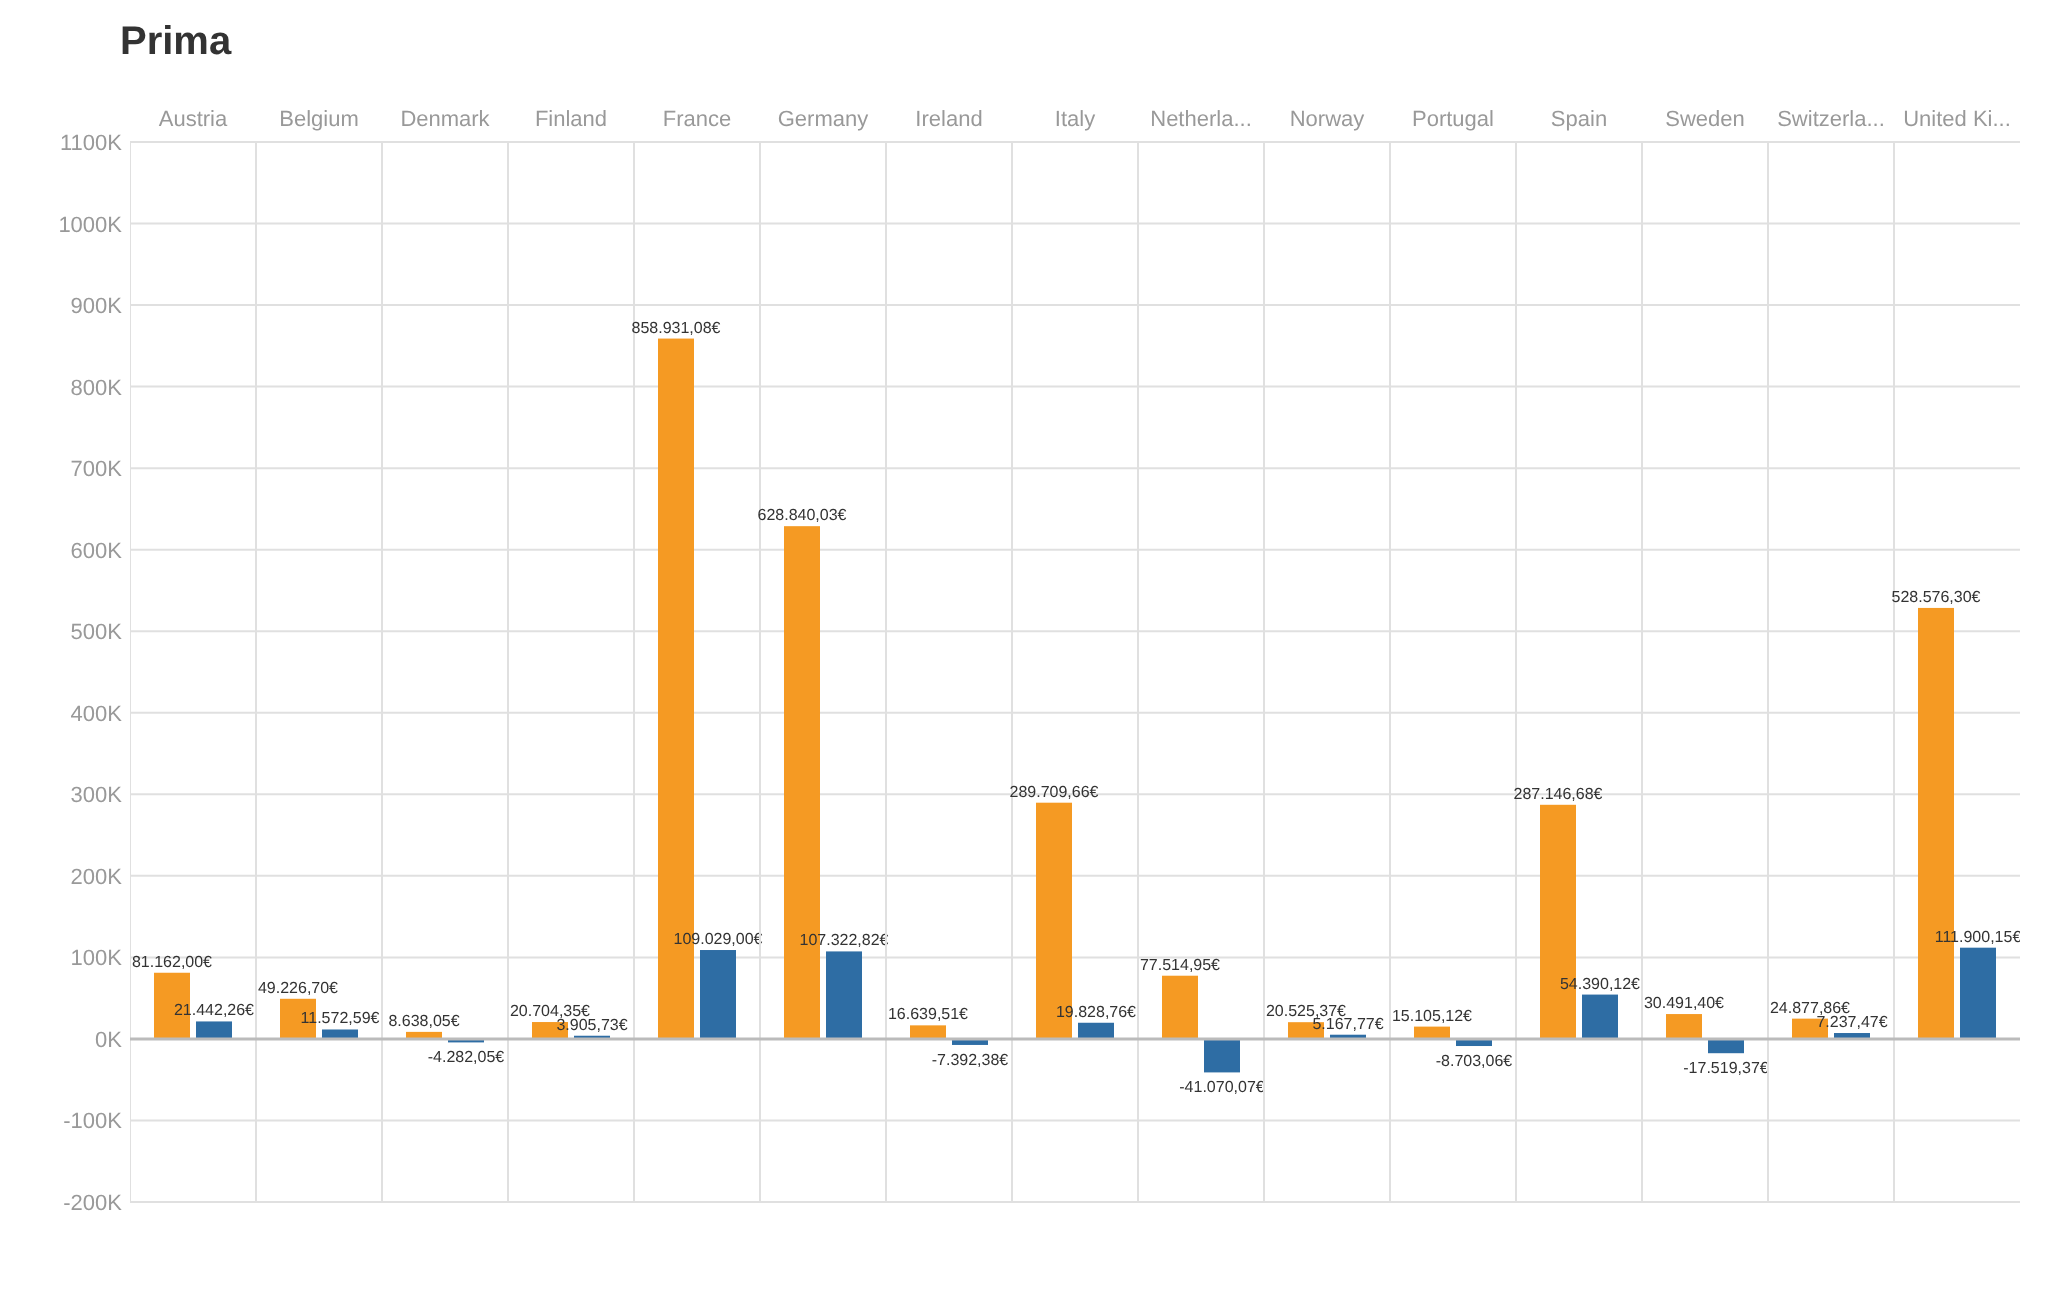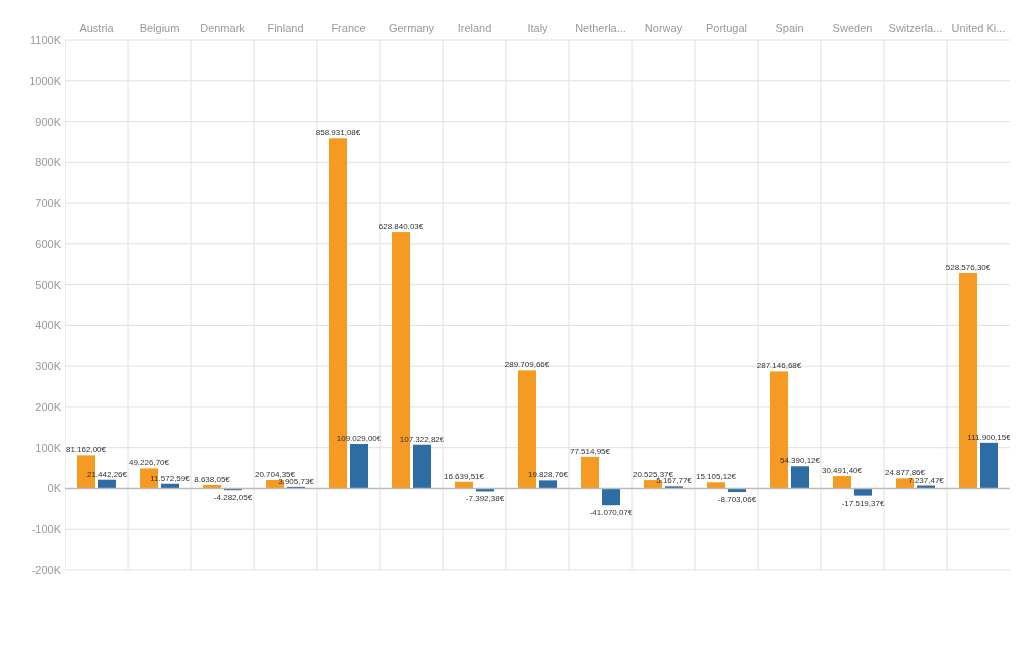--- a/index.html
+++ b/index.html
@@ -26,20 +26,21 @@
     #chart-area {
       position: relative;
       width: 100%;
       height: 590px;
     }
   </style>
 </head>
 <body>
 
 <div id="chart-container">
+  <div id="chart-title">Prima</div>
   <div id="chart-area">
   <svg width="945" height="575" style="position: absolute; left: 55px; top: 0px;">
         <line x1="0" y1="30" x2="945" y2="30" stroke="#e0e0e0" stroke-width="1"></line>
         <line x1="0" y1="70.76923076923075" x2="945" y2="70.76923076923075" stroke="#e0e0e0" stroke-width="1"></line>
         <line x1="0" y1="111.53846153846155" x2="945" y2="111.53846153846155" stroke="#e0e0e0" stroke-width="1"></line>
         <line x1="0" y1="152.30769230769226" x2="945" y2="152.30769230769226" stroke="#e0e0e0" stroke-width="1"></line>
         <line x1="0" y1="193.0769230769231" x2="945" y2="193.0769230769231" stroke="#e0e0e0" stroke-width="1"></line>
         <line x1="0" y1="233.84615384615384" x2="945" y2="233.84615384615384" stroke="#e0e0e0" stroke-width="1"></line>
         <line x1="0" y1="274.61538461538464" x2="945" y2="274.61538461538464" stroke="#e0e0e0" stroke-width="1"></line>
         <line x1="0" y1="315.38461538461536" x2="945" y2="315.38461538461536" stroke="#e0e0e0" stroke-width="1"></line>

